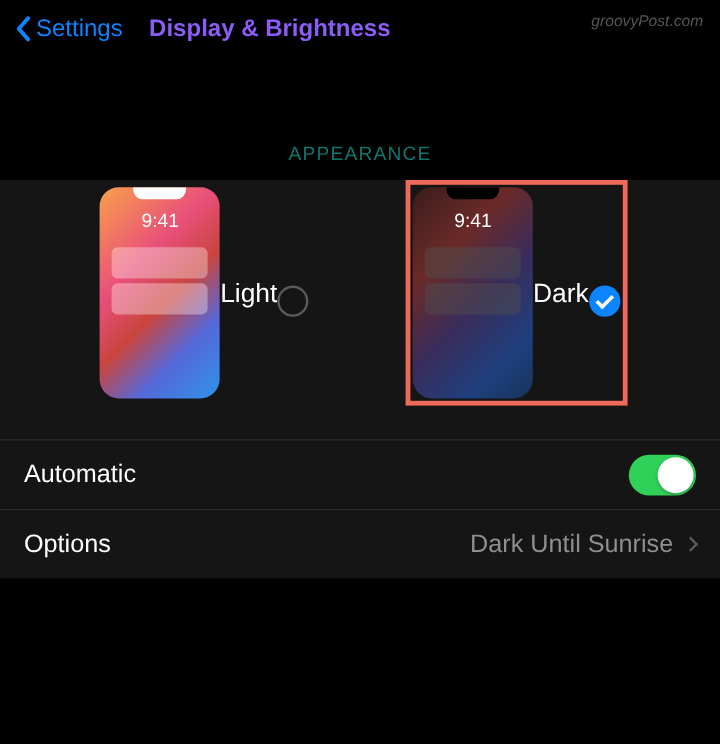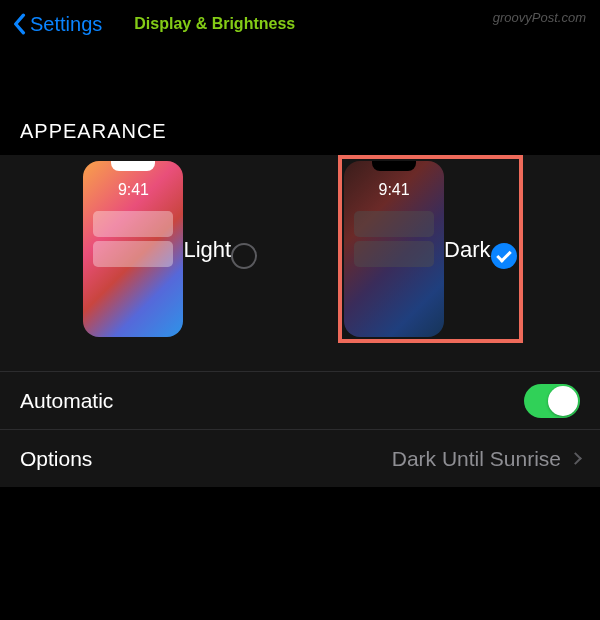--- a/index.html
+++ b/index.html
@@ -1,22 +1,22 @@
 <!DOCTYPE html>
 <html><head>
   <meta charset="utf-8">
   <style>
     * { margin: 0; padding: 0; box-sizing: border-box; font-family: -apple-system, Helvetica, Arial, sans-serif; }
     body { background: #000; width: 600px; height: 620px; overflow: hidden; position: relative; }
     .watermark { position: absolute; top: 10px; right: 14px; color: #555; font-size: 13px; font-style: italic; }
     .header { display: flex; align-items: center; height: 48px; padding: 0 12px; }
     .back { display: flex; align-items: center; color: #0a84ff; font-size: 20px; }
     .chevron-left { width: 14px; height: 22px; margin-right: 4px; }
-    .title { color: #84cc16; font-size: 16px; font-weight: 600; margin-left: 32px; }
-    .section-header { color: #ffffff; font-size: 20px; letter-spacing: 1px; padding: 72px 20px 12px; }
+    .title { color: #8b5cf6; font-size: 20px; font-weight: 600; margin-left: 22px; }
+    .section-header { color: #0f766e; font-size: 16px; letter-spacing: 1px; padding: 72px 20px 12px; text-align: center; }
     .appearance-options { display: flex; justify-content: space-around; padding: 0 40px 28px; background: #151515; }
     .option { display: flex; flex-direction: row; align-items: center; cursor: pointer; padding: 6px; }
     .option.highlighted { border: 4px solid #ee6a5a; padding: 2px; }
     .phone-preview { width: 100px; height: 176px; border-radius: 16px; position: relative; overflow: hidden; background: #1c1c1e; }
     .wp-light { background: linear-gradient(135deg, #f8a14a 0%, #e94f7a 35%, #c9453f 55%, #5668d9 75%, #2e93e8 100%); }
     .wp-dark { background: linear-gradient(135deg, #3a1d1b 0%, #6b2a28 30%, #3a2c5a 55%, #1f3f7e 80%, #163458 100%); }
     .notch { position: absolute; top: 0; left: 50%; transform: translateX(-50%); width: 44px; height: 10px; border-radius: 0 0 8px 8px; }
     .n-light { background: #fff; }
     .n-dark { background: #000; }
     .preview-time { color: #fff; font-size: 16px; font-weight: 500; position: absolute; top: 20px; width: 100%; text-align: center; }

